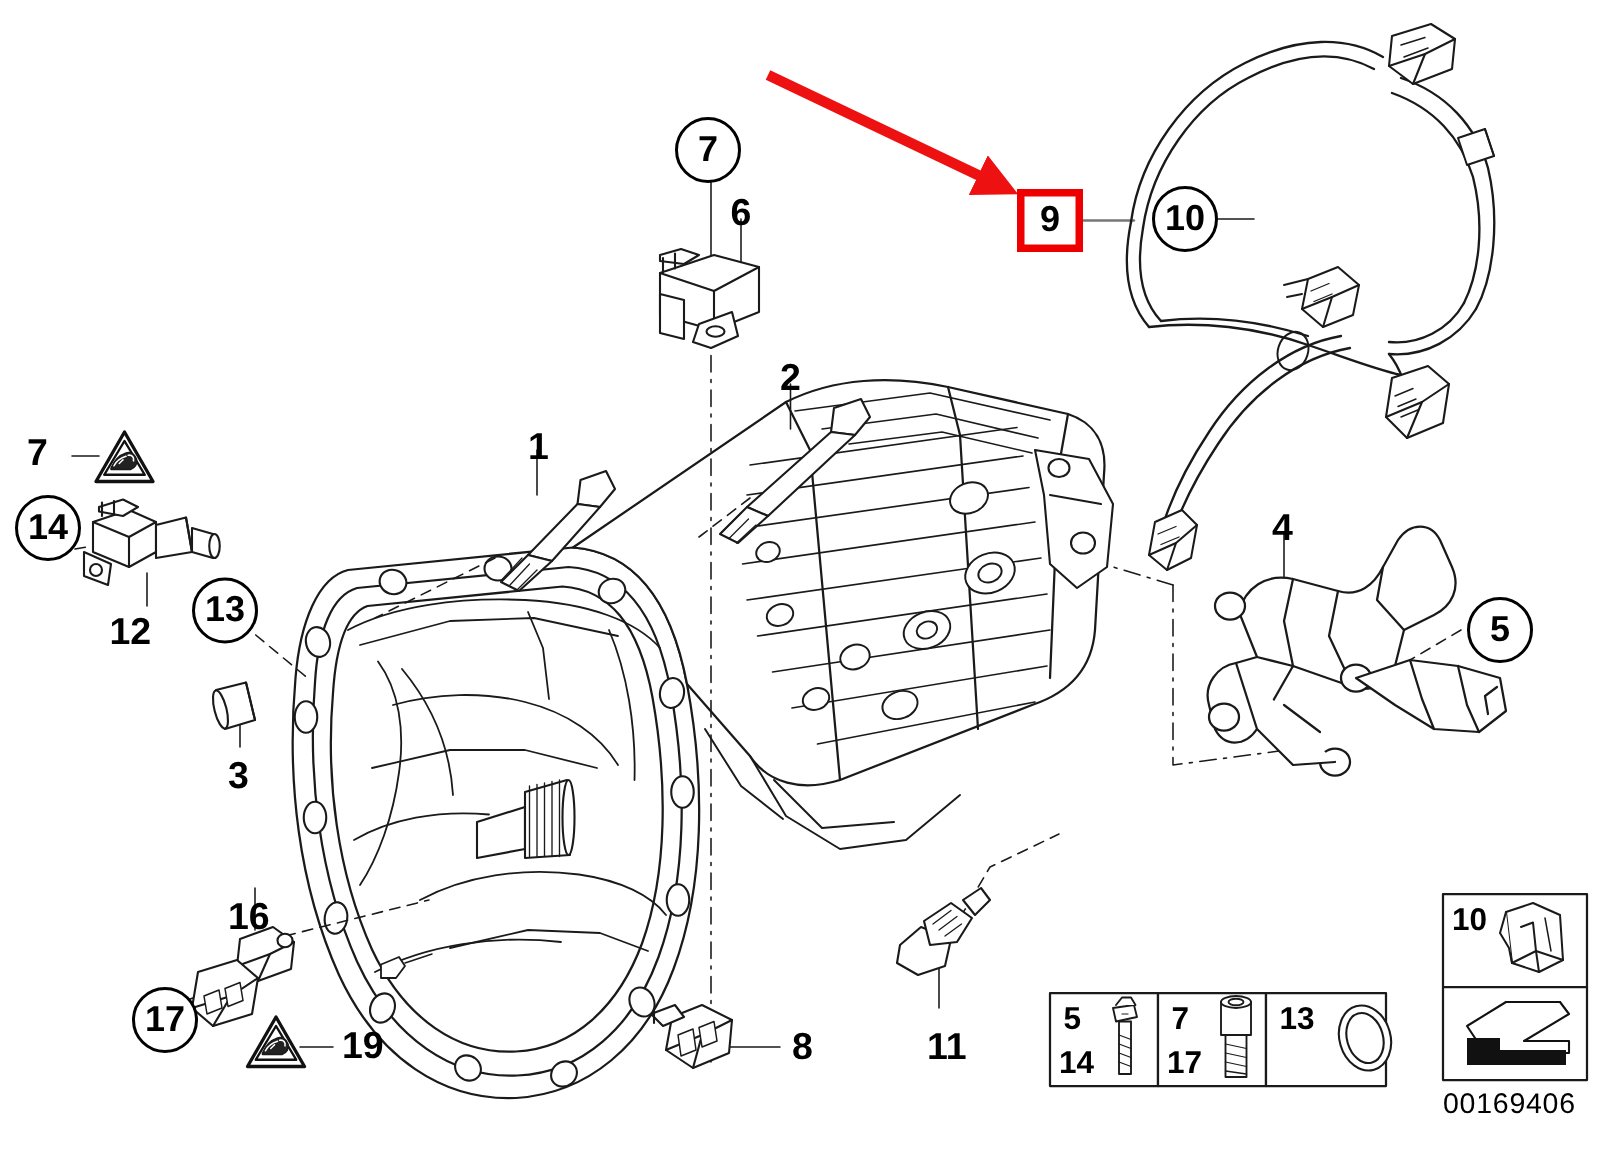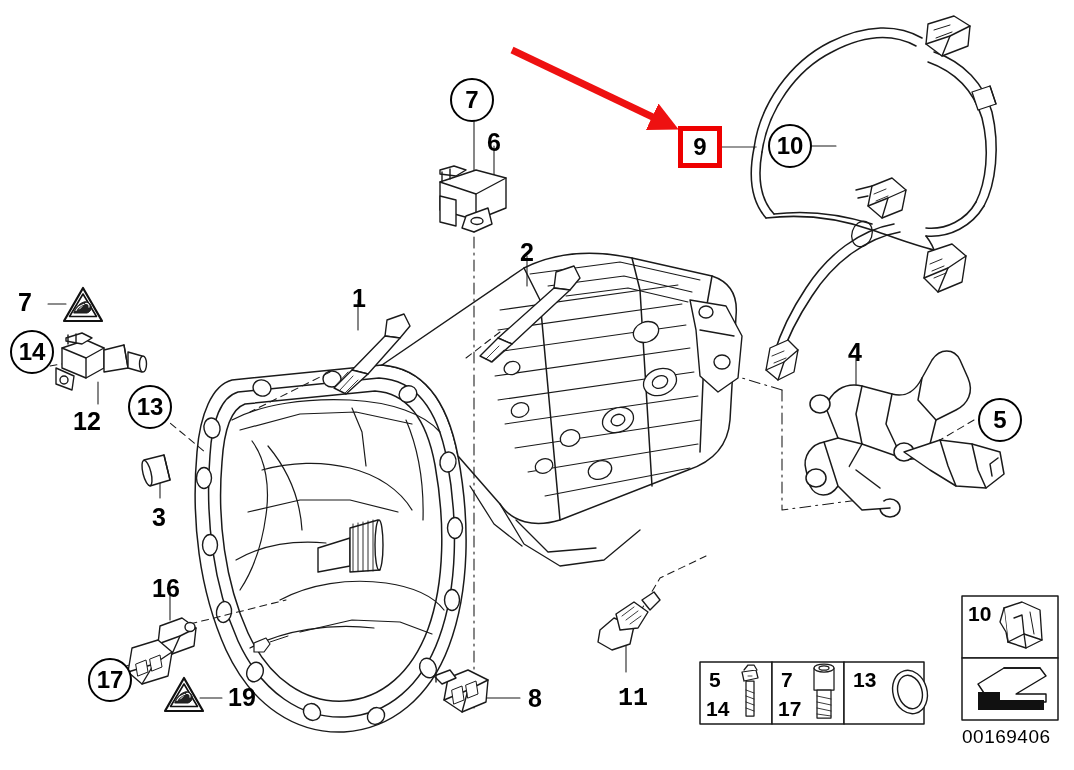--- a/index.html
+++ b/index.html
@@ -544,31 +544,31 @@
   <div class="callout-num" style="left:487px; top:130px;">6</div>
 
   <div class="circle-callout" style="left:450px; top:78px;">7</div>
 
   <div class="callout-num" style="left:528px; top:686px;">8</div>
 
   <div class="redbox-callout" style="left:678px; top:126px; width:44px; height:42px; border:5px solid #ee0000;">9</div>
 
   <div class="circle-callout" style="left:768px; top:124px;">10</div>
 
-  <div class="callout-num" style="left:618px; top:686px;font-family:Liberation Mono, monospace;">11</div>
+  <div class="callout-num" style="left:618px; top:686px;">11</div>
 
   <div class="callout-num" style="left:73px; top:409px;">12</div>
 
   <div class="circle-callout" style="left:128px; top:385px;">13</div>
 
   <div class="circle-callout" style="left:10px; top:330px;">14</div>
 
   <div class="callout-num" style="left:18px; top:290px;">7</div>
 
-  <div class="callout-num" style="left:152px; top:576px;text-align:center;">16</div>
+  <div class="callout-num" style="left:152px; top:599px;text-align:center;">16</div>
 
   <div class="circle-callout" style="left:88px; top:658px;">17</div>
 
   <div class="callout-num" style="left:228px; top:685px;">19</div>
 
   <div class="legend-num" style="left:709px; top:668px;">5</div>
   <div class="legend-num" style="left:706px; top:697px;">14</div>
 
   <div class="legend-num" style="left:781px; top:668px;">7</div>
   <div class="legend-num" style="left:778px; top:697px;">17</div>

